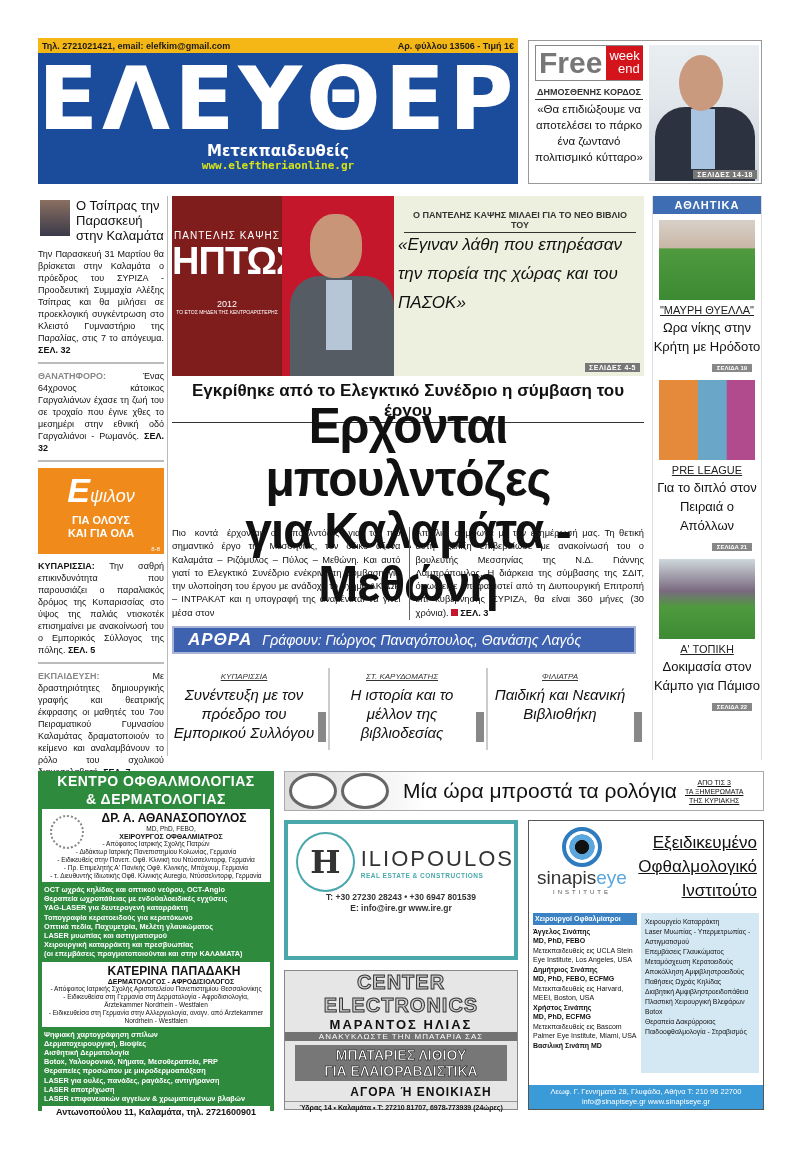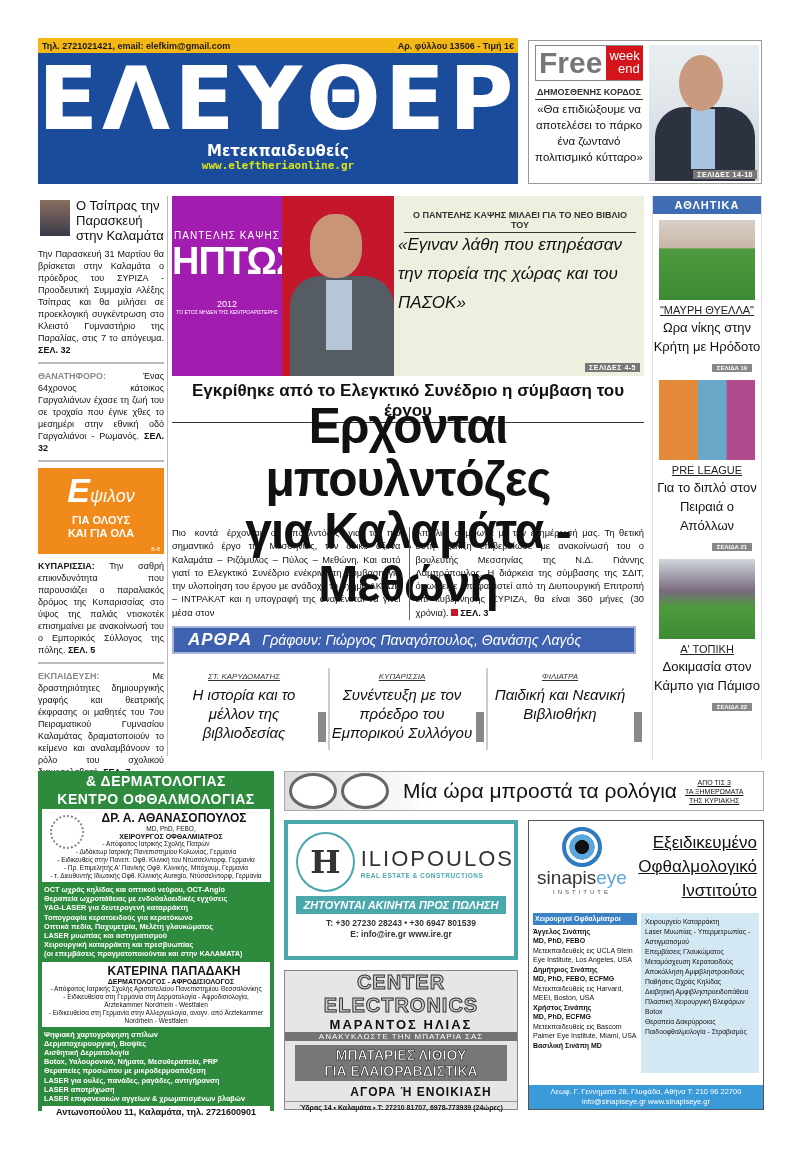--- a/index.html
+++ b/index.html
@@ -34,21 +34,21 @@
 .sel{font-weight:bold}
 .sep{border-top:2px solid #bbb;margin:6px 0}
 #tsipras .thumb{width:30px;height:36px;background:linear-gradient(180deg,#8a6f60,#3a3a4a);float:left;margin:4px 6px 4px 2px}
 #tsipras h3{font-size:13px;font-weight:normal;line-height:15px;margin-left:36px;padding-top:2px;height:52px}
 #epsilon{width:126px;height:86px;background:#f08a1a;color:#fff;text-align:center;position:relative;margin:4px 0 6px}
 #epsilon .big{font-size:34px;font-weight:bold;font-style:italic;line-height:36px;padding-top:4px}
 #epsilon .big span{font-size:18px;font-weight:normal}
 #epsilon .t{font-size:11px;font-weight:bold;line-height:13px}
 
 #feat{left:172px;top:196px;width:472px;height:180px;background:#eef0df}
-#feat .book{position:absolute;left:0;top:0;width:110px;height:180px;background:#a21caf;color:#fff;text-align:center}
+#feat .book{position:absolute;left:0;top:0;width:110px;height:180px;background:#7f1d1d;color:#fff;text-align:center}
 #feat .book .au{font-size:10px;margin-top:34px;letter-spacing:1px}
 #feat .book .ti{font-size:38px;font-weight:bold;line-height:40px;letter-spacing:-1px}
 #feat .book .yr{font-size:9px;margin-top:18px}
 #feat .book .st{font-size:5px}
 #feat .red{position:absolute;left:110px;top:0;width:112px;height:180px;background:#c5172b;overflow:hidden}
 #feat .red .face{position:absolute;left:28px;top:18px;width:52px;height:64px;border-radius:45%;background:#c89578}
 #feat .red .suit{position:absolute;left:8px;top:80px;width:104px;height:110px;background:#555c63;border-radius:30px 30px 0 0}
 #feat .red .shirt{position:absolute;left:44px;top:84px;width:26px;height:70px;background:#b6c6d6}
 #feat .kicker{position:absolute;left:232px;top:14px;width:232px;text-align:center;font-size:9px;font-weight:bold;border-bottom:1px solid #333;padding-bottom:2px;color:#333}
 #feat .quote{position:absolute;left:226px;top:34px;width:236px;text-align:left;font-size:17px;font-style:italic;line-height:29px}
@@ -201,27 +201,27 @@
   <p class="c2"><span>Απρίλιο, σύμφωνα με την ενημέρωσή μας. Τη θετική αυτή εξέλιξη επιβεβαίωσε με ανακοίνωσή του ο βουλευτής Μεσσηνίας της Ν.Δ. Γιάννης Λαμπρόπουλος. Η διάρκεια της σύμβασης της ΣΔΙΤ, όπως είχε αποφασιστεί από τη Διυπουργική Επιτροπή επί κυβέρνησης ΣΥΡΙΖΑ, θα είναι 360 μήνες (30 χρόνια).</span> <span class="sq"></span><b>ΣΕΛ. 3</b></p>
 </div>
 
 <div id="arthra" class="abs">
   <span class="lbl">ΑΡΘΡΑ</span>
   <span class="by">Γράφουν: Γιώργος Παναγόπουλος, Θανάσης Λαγός</span>
 </div>
 
 <div id="opeds" class="abs">
   <div class="oped">
+    <div class="k">ΚΥΠΑΡΙΣΣΙΑ</div>
+    <div class="t">Συνέντευξη με τον πρόεδρο του Εμπορικού Συλλόγου</div>
+    <div class="vt"></div>
+  </div>
+  <div class="oped">
     <div class="k">ΣΤ. ΚΑΡΥΔΟΜΑΤΗΣ</div>
     <div class="t">Η ιστορία και το μέλλον της βιβλιοδεσίας</div>
-    <div class="vt"></div>
-  </div>
-  <div class="oped">
-    <div class="k">ΚΥΠΑΡΙΣΣΙΑ</div>
-    <div class="t">Συνέντευξη με τον πρόεδρο του Εμπορικού Συλλόγου</div>
     <div class="vt"></div>
   </div>
   <div class="oped">
     <div class="k">ΦΙΛΙΑΤΡΑ</div>
     <div class="t">Παιδική και Νεανική Βιβλιοθήκη</div>
     <div class="vt"></div>
   </div>
 </div>
 
 <div id="sports" class="abs">
@@ -240,22 +240,22 @@
   </div>
   <div class="sp">
     <div class="img" style="background:linear-gradient(180deg,#cfd8dc 0%,#7a6a80 40%,#4f9a3e 60%,#3d8a34 100%)"></div>
     <div class="k">Α' ΤΟΠΙΚΗ</div>
     <div class="t">Δοκιμασία στον Κάμπο για Πάμισο</div>
     <span class="pg">ΣΕΛΙΔΑ 22</span>
   </div>
 </div>
 
 <div id="eyead" class="abs">
+  <div class="h">ΚΕΝΤΡΟ ΟΦΘΑΛΜΟΛΟΓΙΑΣ</div>
   <div class="h">&amp; ΔΕΡΜΑΤΟΛΟΓΙΑΣ</div>
-  <div class="h">ΚΕΝΤΡΟ ΟΦΘΑΛΜΟΛΟΓΙΑΣ</div>
   <div class="wbox">
     <div class="sun"></div>
     <div class="n">ΔΡ. Α. ΑΘΑΝΑΣΟΠΟΥΛΟΣ</div>
     <div class="s" style="margin-left:30px">MD, PhD, FEBO,</div>
     <div class="b">ΧΕΙΡΟΥΡΓΟΣ ΟΦΘΑΛΜΙΑΤΡΟΣ</div>
     <div class="s">- Απόφοιτος Ιατρικής Σχολής Πατρών</div>
     <div class="s">- Διδάκτωρ Ιατρικής Πανεπιστημίου Κολωνίας, Γερμανία</div>
     <div class="s">- Ειδικευθείς στην Πανεπ. Οφθ. Κλινική του Ντύσσελντορφ, Γερμανία</div>
     <div class="s">- Πρ. Επιμελητής Α' Παν/κής Οφθ. Κλινικής, Μπόχουμ, Γερμανία</div>
     <div class="s">- τ. Διευθυντής Ιδιωτικής Οφθ. Κλινικής Auregio, Ντύσσελντορφ, Γερμανία</div>
@@ -299,21 +299,20 @@
     <div>ΤΑ ΞΗΜΕΡΩΜΑΤΑ</div>
     <div>ΤΗΣ ΚΥΡΙΑΚΗΣ</div>
   </div>
 </div>
 
 <div id="ilio" class="abs">
   <div class="logo">
     <div class="circ">H</div>
     <div class="nm"><span>ILIOPOULOS</span><small>REAL ESTATE &amp; CONSTRUCTIONS</small></div>
   </div>
-  <div class="band">ΖΗΤΟΥΝΤΑΙ ΑΚΙΝΗΤΑ ΠΡΟΣ ΠΩΛΗΣΗ</div>
   <div class="ct">T: +30 27230 28243 • +30 6947 801539</div>
   <div class="ct">E: info@ire.gr     www.ire.gr</div>
 </div>
 
 <div id="center" class="abs">
   <div class="t1">CENTER ELECTRONICS</div>
   <div class="t2">ΜΑΡΑΝΤΟΣ ΗΛΙΑΣ</div>
   <div class="t3">ΑΝΑΚΥΚΛΩΣΤΕ ΤΗΝ ΜΠΑΤΑΡΙΑ ΣΑΣ</div>
   <div class="t4">
       <div>ΜΠΑΤΑΡΙΕΣ ΛΙΘΙΟΥ</div>

